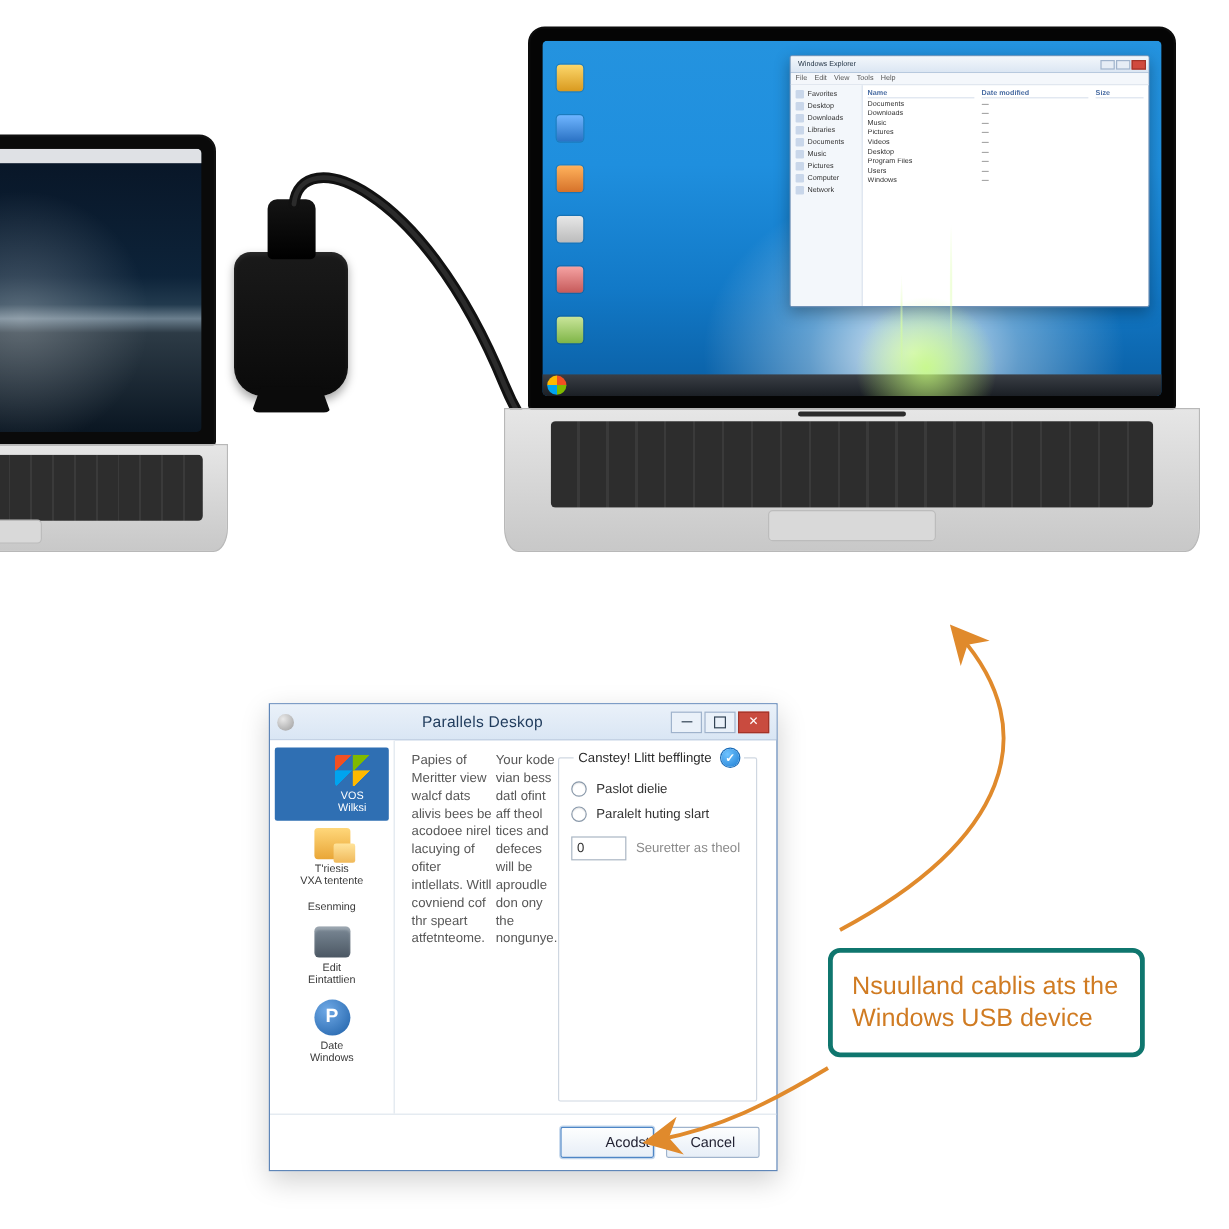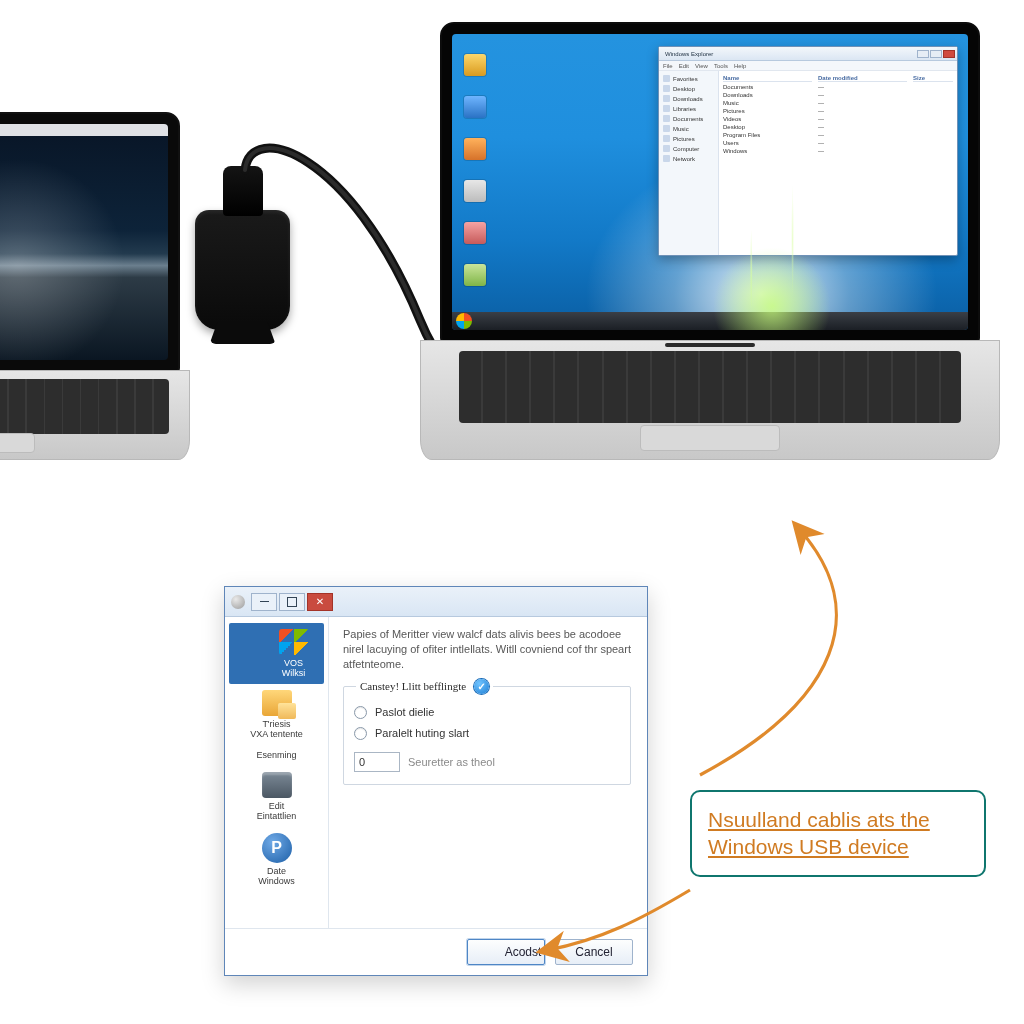--- a/index.html
+++ b/index.html
@@ -274,33 +274,33 @@
     color:#fff; display:flex; align-items:center; justify-content:center;
     font-weight:700; font-size:16px;
   }
   .sicon.usb{
     background:linear-gradient(#e9e9e9,#c4c4c4);
     border:1px solid #a9a9a9;
     position:relative;
   }
   .sicon.usb::after{content:"";position:absolute;left:50%;top:50%;transform:translate(-50%,-50%);width:16px;height:4px;background:#5c5c5c;}
 
-  .dlg-main{ flex:1; padding:10px 16px 10px 14px; display:flex; flex-direction:column; }
+  .dlg-main{ flex:1; padding:10px 16px 10px 14px; display:flex; flex-direction:row; }
   .dlg-main p{ color:#575757; font-size:11px; line-height:1.35; margin-bottom:10px; }
   .fieldset{
     border:1px solid #cfd7e1; border-radius:2px;
     padding:8px 10px 12px;
     margin-top:4px;
     display:flex; flex-direction:column; gap:8px;
     font-size:11px; color:#333;
   }
   .fs-legend{
     display:flex; align-items:center; gap:8px;
     font-size:11px; color:#2b2b2b;
-    margin:-16px 0 4px 2px; background:#fff; padding:0 4px; width:max-content;font-family:Liberation Serif, serif;
+    margin:-16px 0 4px 2px; background:#fff; padding:0 4px; width:max-content;
   }
   .check{
     width:15px; height:15px; border-radius:50%;
     background:radial-gradient(circle at 35% 30%, #6fc3ff, #1f7fd4);
     display:inline-flex; align-items:center; justify-content:center;
     color:#fff; font-size:10px; font-weight:700; box-shadow:0 0 0 1px #1a6bb7;
   }
   .radio-row{ display:flex; align-items:center; gap:8px; }
   .radio{
     width:13px; height:13px; border-radius:50%;
@@ -330,29 +330,28 @@
   .btn.primary{
     border-color:#4e86c6;
     box-shadow:0 0 0 1px rgba(78,134,198,.35);
     padding-left:34px;
   }
 
   
   .callout{
     position:absolute;
     left:690px; top:790px;
-    width:296px;
-    border:2px solid #0f766e;
+    width:264px;
+    border:4px solid #0f766e;
     border-radius:10px;
     background:#fff;
     padding:14px 16px;
     color:#d07b22;
     font-size:21px;
     line-height:1.3;
-    text-decoration:underline;
   }
   .arrows{
     position:absolute; inset:0; width:1024px; height:1024px;
     pointer-events:none;
   }
 </style>
 </head>
 <body>
 
 <div class="scene">
@@ -487,20 +486,21 @@
       <div class="hinge-slot"></div>
       <div class="keys"></div>
       <div class="trackpad"></div>
     </div>
   </div>
 </div>
 
 <div class="dialog">
   <div class="tb">
     <span class="globe"></span>
+    <span class="title">Parallels Deskop</span>
     <div class="controls">
       <div class="tbbtn min"></div>
       <div class="tbbtn max"></div>
       <div class="tbbtn close"></div>
     </div>
   </div>
 
   <div class="content">
     <div class="dlg-side">
       <div class="sitem sel">
@@ -520,20 +520,21 @@
         <div><span>Edit</span><br><span>Eintattlien</span></div>
       </div>
       <div class="sitem">
         <div class="sicon pchip">P</div>
         <div><span>Date</span><br><span>Windows</span></div>
       </div>
     </div>
 
     <div class="dlg-main">
       <p>Papies of Meritter view walcf dats alivis bees be acodoee nirel lacuying of ofiter intlellats. Witll covniend cof thr speart atfetnteome.</p>
+      <p>Your kode vian bess datl ofint aff theol tices and defeces will be aproudle don ony the nongunye.</p>
 
       <div class="fieldset">
         <div class="fs-legend">
           <span>Canstey! Llitt befflingte</span>
           <span class="check">✓</span>
         </div>
         <label class="radio-row">
           <span class="radio"></span>
           <span>Paslot dielie</span>
         </label>

